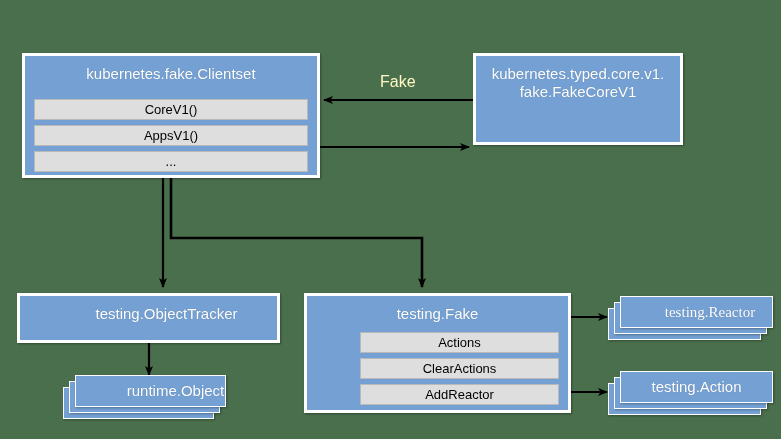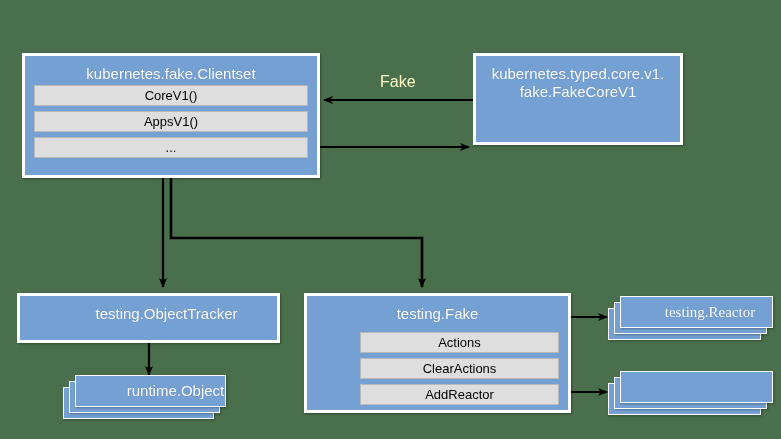--- a/index.html
+++ b/index.html
@@ -135,21 +135,21 @@
 
     <g>
       <path d="M558,392 L607,392" stroke="#000000" stroke-width="2.2" fill="none" marker-end="url(#arrow)"></path>
     </g>
   </svg>
 
   <div class="edge-label" style="left:344px; top:74px;">Fake</div>
 
   <div class="node" style="left:22px; top:53px; width:298px; height:125px;">
     <div class="node-title">kubernetes.fake.Clientset</div>
-    <div class="rows" style="top:29px;border-radius:23px;">
+    <div class="rows" style="top:43px;border-radius:23px;">
       <div class="row">CoreV1()</div>
       <div class="row">AppsV1()</div>
       <div class="row">...</div>
     </div>
   </div>
 
   <div class="node" style="left:473px; top:53px; width:210px; height:92px;">
     <div class="node-title">kubernetes.typed.core.v1.
 fake.FakeCoreV1</div>
   </div>
@@ -178,15 +178,16 @@
     <div class="layer l3" style="width:153px; height:32px;"></div>
     <div class="layer l2" style="width:153px; height:32px;"></div>
     <div class="layer l1" style="width:153px; height:32px;"></div>
     <div class="stack-label" style="width:180px; height:32px;font-family:Liberation Serif, serif;">testing.Reactor</div>
   </div>
 
   <div class="stack" style="left:608px; top:371px; width:165px; height:44px;">
     <div class="layer l3" style="width:153px; height:32px;"></div>
     <div class="layer l2" style="width:153px; height:32px;"></div>
     <div class="layer l1" style="width:153px; height:32px;"></div>
+    <div class="stack-label" style="width:153px; height:32px;">testing.Action</div>
   </div>
 
 </div>
 
 </body></html>

